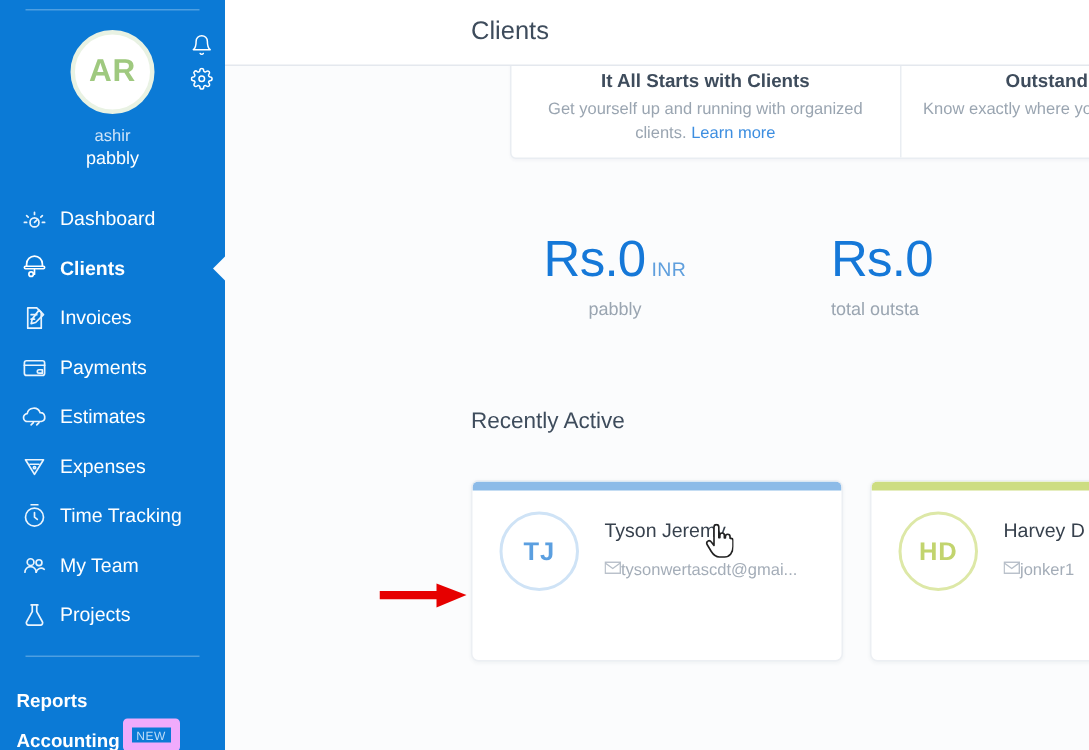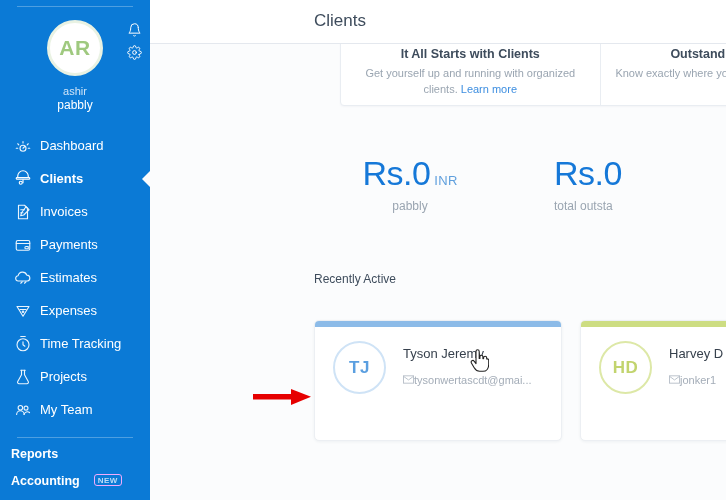--- a/index.html
+++ b/index.html
@@ -68,29 +68,29 @@
     border-bottom: 9px solid transparent;
     border-right: 9px solid #fbfcfd;
   }
 
   .sb-divider2 {
     width: 116px; height: 1px; margin: 11px auto 0;
     background: rgba(255,255,255,0.28);
   }
   .sub-nav { margin-top: 9px; }
   .sub-item {
-    display: flex; align-items: flex-start;
+    display: flex; align-items: flex-end;
     height: 27px; padding-left: 11px; cursor: pointer;
   }
   .sub-label { font-size: 12.5px; font-weight: 700; color: #ffffff; }
   .badge-new {
-    margin-left: 14px;
-    font-size: 8px; font-weight: 700; letter-spacing: 0.4px;
+    margin-left: 2px;
+    font-size: 8px; font-weight: 400; letter-spacing: 0.4px;
     color: #bcdcf7;
-    border: 1px solid #f0abfc;
+    border: 6px solid #f0abfc;
     border-radius: 3px;
     padding: 1px 3px 0;
   }
 
   
   .header {
     position: absolute; left: 150px; top: 0;
     width: 576px; height: 44px;
     background: #ffffff;
     border-bottom: 1px solid #e4e8ee;
@@ -140,21 +140,21 @@
     line-height: 1; letter-spacing: -0.5px; white-space: nowrap;
   }
   .stat-cur { font-size: 13px; color: #5f9fdd; margin-left: 4px; letter-spacing: 0.3px; }
   .stat-lab { margin-top: 9px; font-size: 12px; color: #9aa5b1; white-space: nowrap; }
   #stat-overdue { left: 170px; top: 12px; width: 180px; }
   #stat-outstanding { left: 404px; top: 12px; width: 220px; text-align: left; }
 
   
   .ra-title {
     position: absolute; left: 164px; top: 228px;
-    font-size: 12px; color: #3e4c5c;
+    font-size: 15px; color: #3e4c5c;
   }
 
   .cards { position: absolute; left: 164px; top: 276px; }
   .ccard {
     position: absolute;
     width: 248px; height: 121px;
     background: #ffffff;
     border: 1px solid #eceff3;
     border-radius: 5px;
     box-shadow: 0 1px 3px rgba(40,60,90,0.06);
@@ -298,37 +298,37 @@
               <path d="M12 9v4l2.5 2"></path>
               <path d="M9 2h6"></path>
           </svg>
         </span>
         <span class="nav-label">Time Tracking</span>
       </div>
 
       <div class="nav-item">
         <span class="nav-ico">
           <svg width="18" height="18" viewBox="0 0 24 24" fill="none" stroke="#eaf4fd" stroke-width="1.5" stroke-linecap="round" stroke-linejoin="round">
-            <path d="M10 3v6l-5 9a2 2 0 0 0 1.8 3h10.4A2 2 0 0 0 19 18l-5-9V3"></path>
-              <path d="M9 3h6"></path>
-          </svg>
-        </span>
-        <span class="nav-label">Projects</span>
-      </div>
-
-      <div class="nav-item">
-        <span class="nav-ico">
-          <svg width="18" height="18" viewBox="0 0 24 24" fill="none" stroke="#eaf4fd" stroke-width="1.5" stroke-linecap="round" stroke-linejoin="round">
             <circle cx="8.5" cy="9" r="3"></circle>
               <circle cx="16" cy="9.5" r="2.6"></circle>
             <path d="M3.5 18a5 5 0 0 1 10 0"></path>
               <path d="M13.5 18a4.4 4.4 0 0 1 7.2-2.6"></path>
           </svg>
         </span>
         <span class="nav-label">My Team</span>
+      </div>
+
+      <div class="nav-item">
+        <span class="nav-ico">
+          <svg width="18" height="18" viewBox="0 0 24 24" fill="none" stroke="#eaf4fd" stroke-width="1.5" stroke-linecap="round" stroke-linejoin="round">
+            <path d="M10 3v6l-5 9a2 2 0 0 0 1.8 3h10.4A2 2 0 0 0 19 18l-5-9V3"></path>
+              <path d="M9 3h6"></path>
+          </svg>
+        </span>
+        <span class="nav-label">Projects</span>
       </div>
 
     </div>
 
     <div class="sb-divider2"></div>
 
     <div class="sub-nav">
       <div class="sub-item">
         <span class="sub-label">Reports</span>
       </div>

